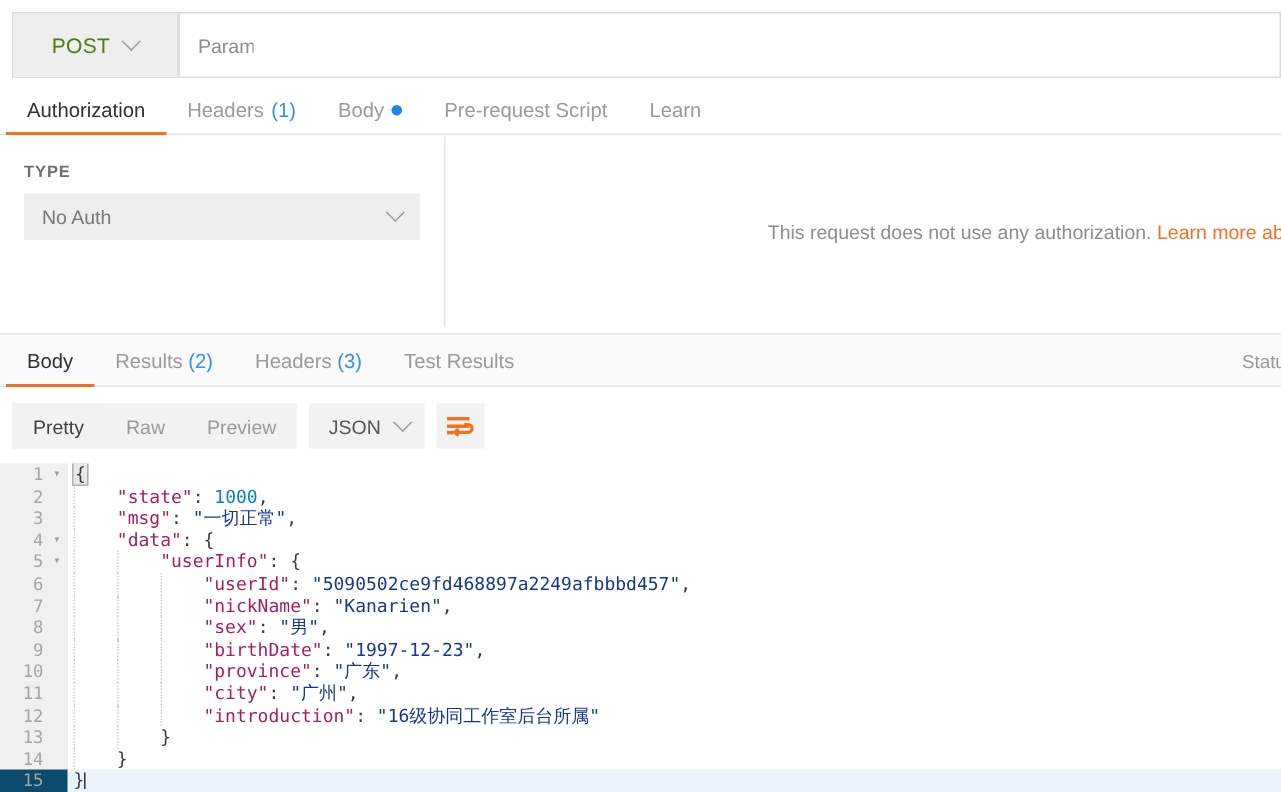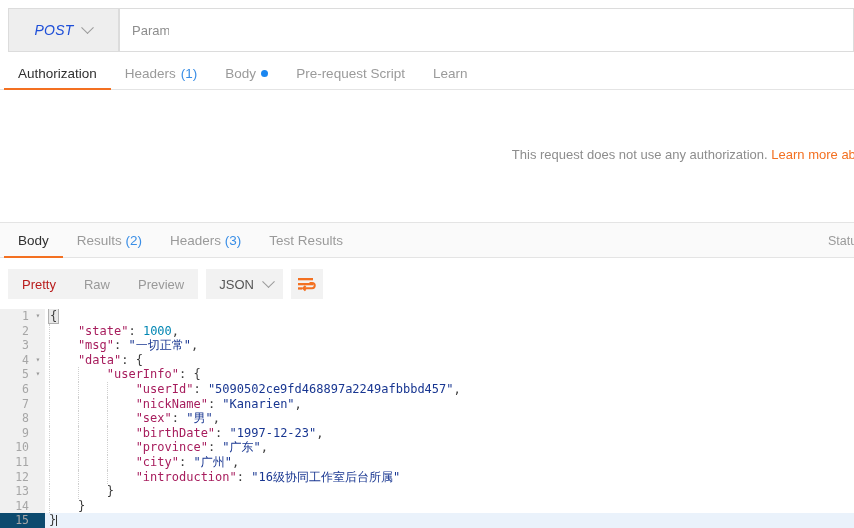--- a/index.html
+++ b/index.html
@@ -28,21 +28,21 @@
   }
   .method-box {
     width: 110px;
     background: #eeeeee;
     border-right: 1px solid #dcdcdc;
     display: flex; align-items: center; justify-content: center;
     gap: 10px;
     cursor: pointer;
   }
   .method-label {
-    font-size: 14px; color: #1d4ed8; letter-spacing: .2px; font-style: italic;
+    font-size: 14px; color: #4d7c0f; letter-spacing: .2px;
   }
   .chev {
     width: 9px; height: 9px;
     border-right: 1.6px solid #9b9b9b;
     border-bottom: 1.6px solid #9b9b9b;
     transform: rotate(45deg) translate(-2px,-2px);
   }
   .url-input {
     flex: 1;
     display: flex; align-items: center;
@@ -176,21 +176,21 @@
     background: #f2f2f2;
     height: 30px;
     align-items: stretch;
   }
   .seg-item {
     padding: 0 14px;
     display: flex; align-items: center;
     font-size: 13px; color: #999999;
     cursor: pointer;
   }
-  .seg-item.active { color: #b91c1c; background: #f2f2f2; }
+  .seg-item.active { color: #404040; background: #f2f2f2; }
   .fmt-select {
     height: 30px; background: #f2f2f2;
     display: flex; align-items: center; gap: 10px;
     padding: 0 10px 0 13px;
     cursor: pointer;
   }
   .fmt-select .txt { font-size: 13px; color: #555555; }
   .wrap-btn {
     height: 30px; width: 32px;
     background: #f2f2f2;
@@ -291,20 +291,27 @@
     </div>
     <div class="rtab">
       <span>Pre-request Script</span>
     </div>
     <div class="rtab">
       <span>Learn</span>
     </div>
   </div>
 
   <div class="auth-pane">
+    <div class="auth-left">
+      <div class="type-label">TYPE</div>
+      <div class="auth-select">
+        <span class="txt">No Auth</span>
+        <span class="chev"></span>
+      </div>
+    </div>
     <div class="auth-right">
       <div class="auth-msg">
         <span>This request does not use any authorization.</span>
         <a>Learn more about au</a>
       </div>
     </div>
   </div>
 
   <div class="res-tabs">
     <div class="restab active">

